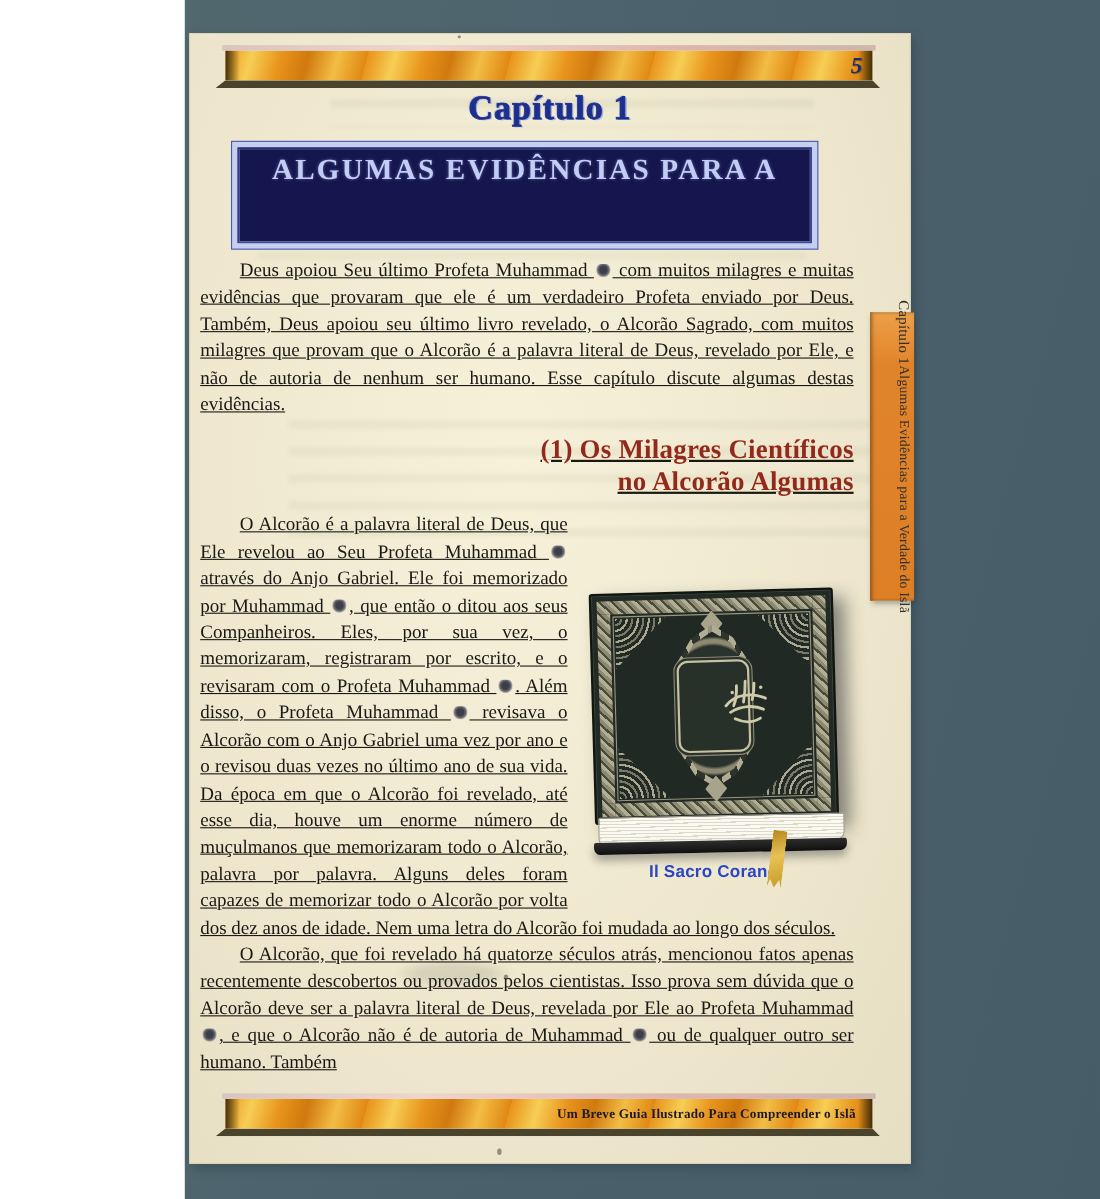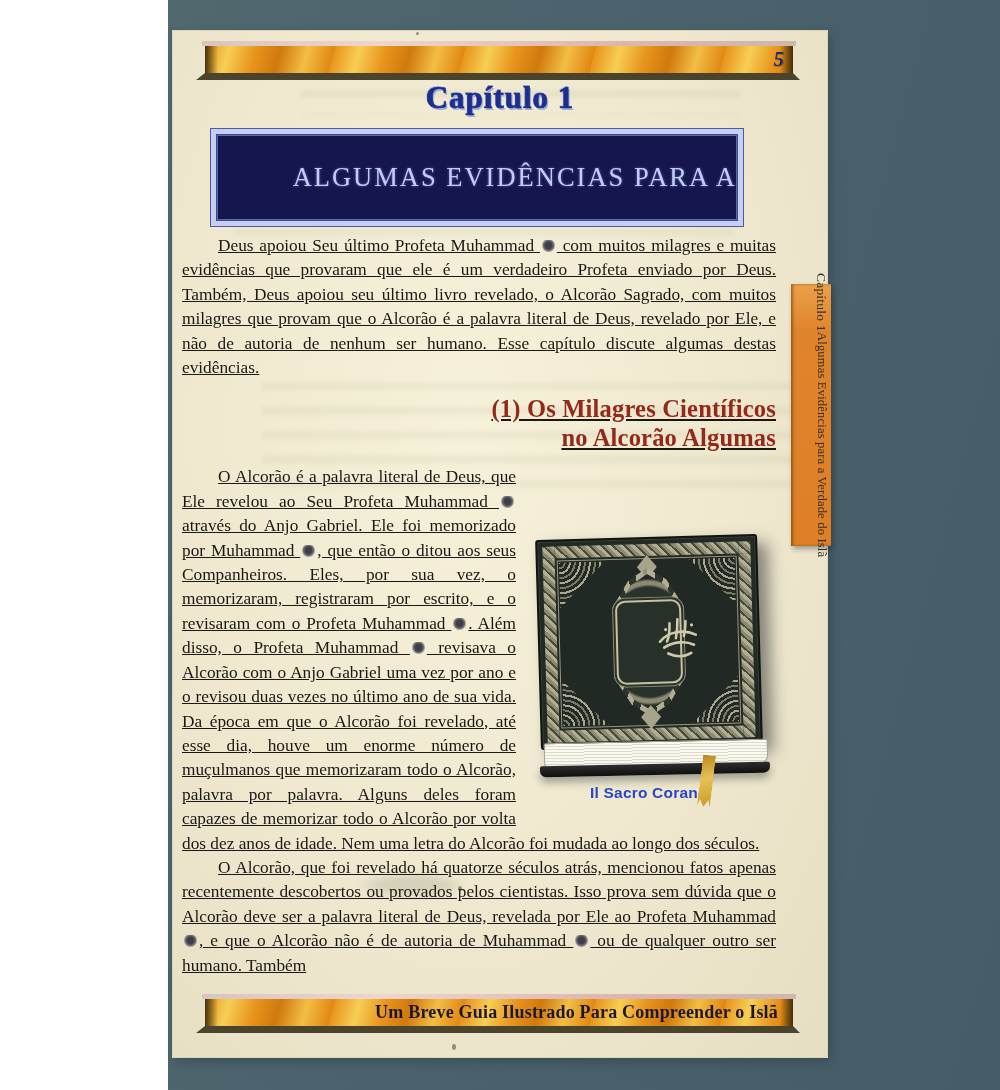--- a/index.html
+++ b/index.html
@@ -31,38 +31,38 @@
   .gbar::after{content:"";position:absolute;left:-9px;right:-7px;bottom:-7px;height:7px;
     background:#4a442e;clip-path:polygon(0 100%,9px 0,calc(100% - 7px) 0,100% 100%);}
   .gbar-top{left:33px;top:16px;width:588px;}
   .gbar-bottom{left:33px;top:969px;width:588px;}
   .page-num{
     position:absolute;right:9px;top:1px;font-size:21px;font-weight:bold;color:#1c2a78;
     text-shadow:1px 1px 0 rgba(60,50,10,.35);font-style:italic;
   }
   .footer-text{
     display:block;line-height:27px;text-align:right;padding-right:15px;
-    font-size:18px;font-weight:600;color:#1c1830;letter-spacing:.2px;
+    font-size:12px;font-weight:600;color:#1c1830;letter-spacing:.2px;
   }
   
   .chapter-heading{
     position:absolute;left:0;top:50px;width:100%;text-align:center;
     font-size:31px;font-weight:bold;letter-spacing:1px;color:#1d2f8c;
     -webkit-text-stroke:.7px #1d2f8c;
     text-shadow:1.5px 1.5px 0 rgba(148,163,214,.85), -1px -1px 0 rgba(148,163,214,.5);
   }
   
   .title-box{
     position:absolute;left:38px;top:98px;width:534px;height:99px;box-sizing:border-box;
     background:#c7cff1;border:1px solid #4a5aa8;padding:5px;
   }
   .title-box-inner{
     width:100%;height:100%;box-sizing:border-box;background:#16164e;border:1px solid #3a4a9a;
     box-shadow:inset 0 0 0 1px rgba(170,185,235,.5);
-    display:flex;flex-direction:column;align-items:flex-end;justify-content:center;
+    display:flex;flex-direction:row;align-items:flex-start;justify-content:center;font-weight:bold;
   }
   .title-line{
     display:block;color:#c3cdf4;font-size:26.5px;letter-spacing:2px;line-height:39px;
     text-shadow:0 0 3px rgba(130,150,225,.6);white-space:nowrap;
   }
   
   .content{
     position:absolute;left:10px;top:204px;width:594px;
     font-size:17.3px;line-height:24.4px;color:#1a1814;text-align:justify;text-decoration:underline;
   }

